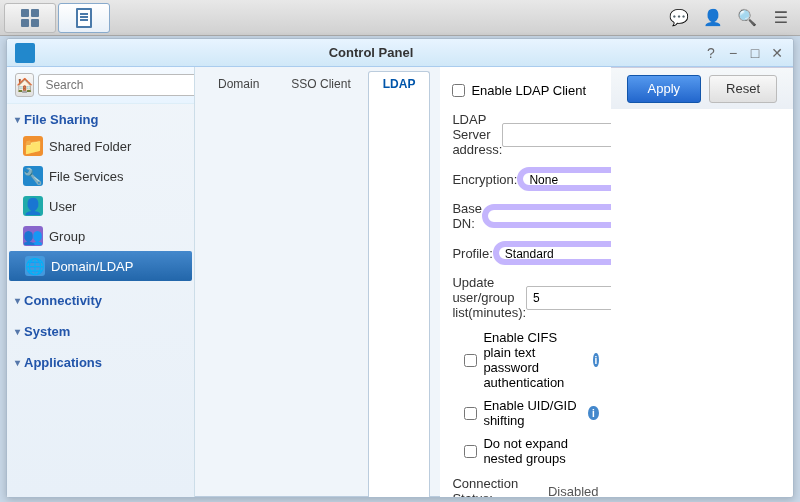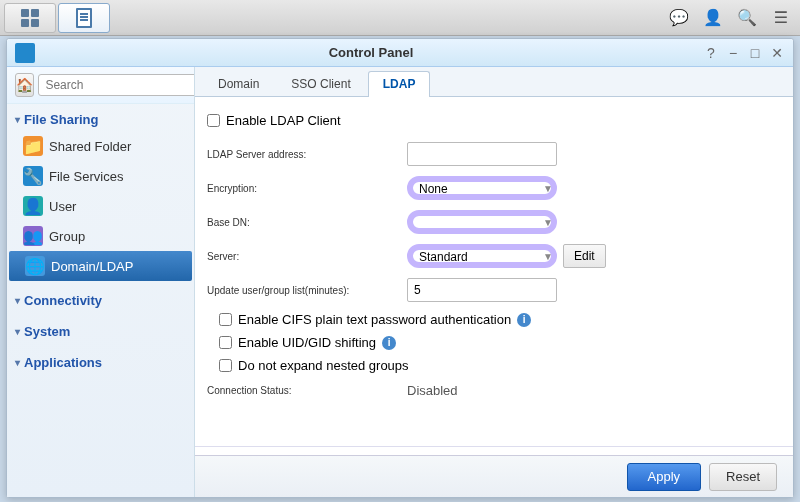--- a/index.html
+++ b/index.html
@@ -218,21 +218,20 @@
     .icon-sq.orange { background: #f09030; }
     .icon-sq.blue { background: #2288cc; }
     .icon-sq.teal { background: #20aaaa; }
     .icon-sq.purple { background: #8866cc; }
     .icon-sq.lblue { background: #4499dd; }
 
     
     .main-content {
       flex: 1;
       display: flex;
-      flex-direction: column;
       overflow: hidden;
     }
     .tabs-bar {
       display: flex;
       border-bottom: 1px solid #bcd;
       background: #f0f5fa;
       padding: 0 8px;
       padding-top: 4px;
     }
     .tab {
@@ -269,21 +268,21 @@
       margin-bottom: 14px;
     }
     .form-row {
       display: flex;
       align-items: center;
       margin-bottom: 10px;
     }
     .form-label {
       width: 200px;
       color: #333;
-      font-size: 10px;
+      font-size: 13px;
     }
     .form-input {
       height: 24px;
       border: 1px solid #bbb;
       border-radius: 2px;
       padding: 0 6px;
       font-size: 12px;
       outline: none;
       background: white;
     }
@@ -526,21 +525,21 @@
           <span class="form-label">Base DN:</span>
           <div class="select-wrapper">
             <select class="form-select">
               <option></option>
             </select>
             <span class="select-arrow">▼</span>
           </div>
         </div>
 
         <div class="form-row">
-          <span class="form-label">Server:</span>
+          <span class="form-label">Profile:</span>
           <div class="select-wrapper">
             <select class="form-select">
               <option>Standard</option>
               <option>Custom</option>
             </select>
             <span class="select-arrow">▼</span>
           </div>
           <button class="edit-btn">Edit</button>
         </div>
 

